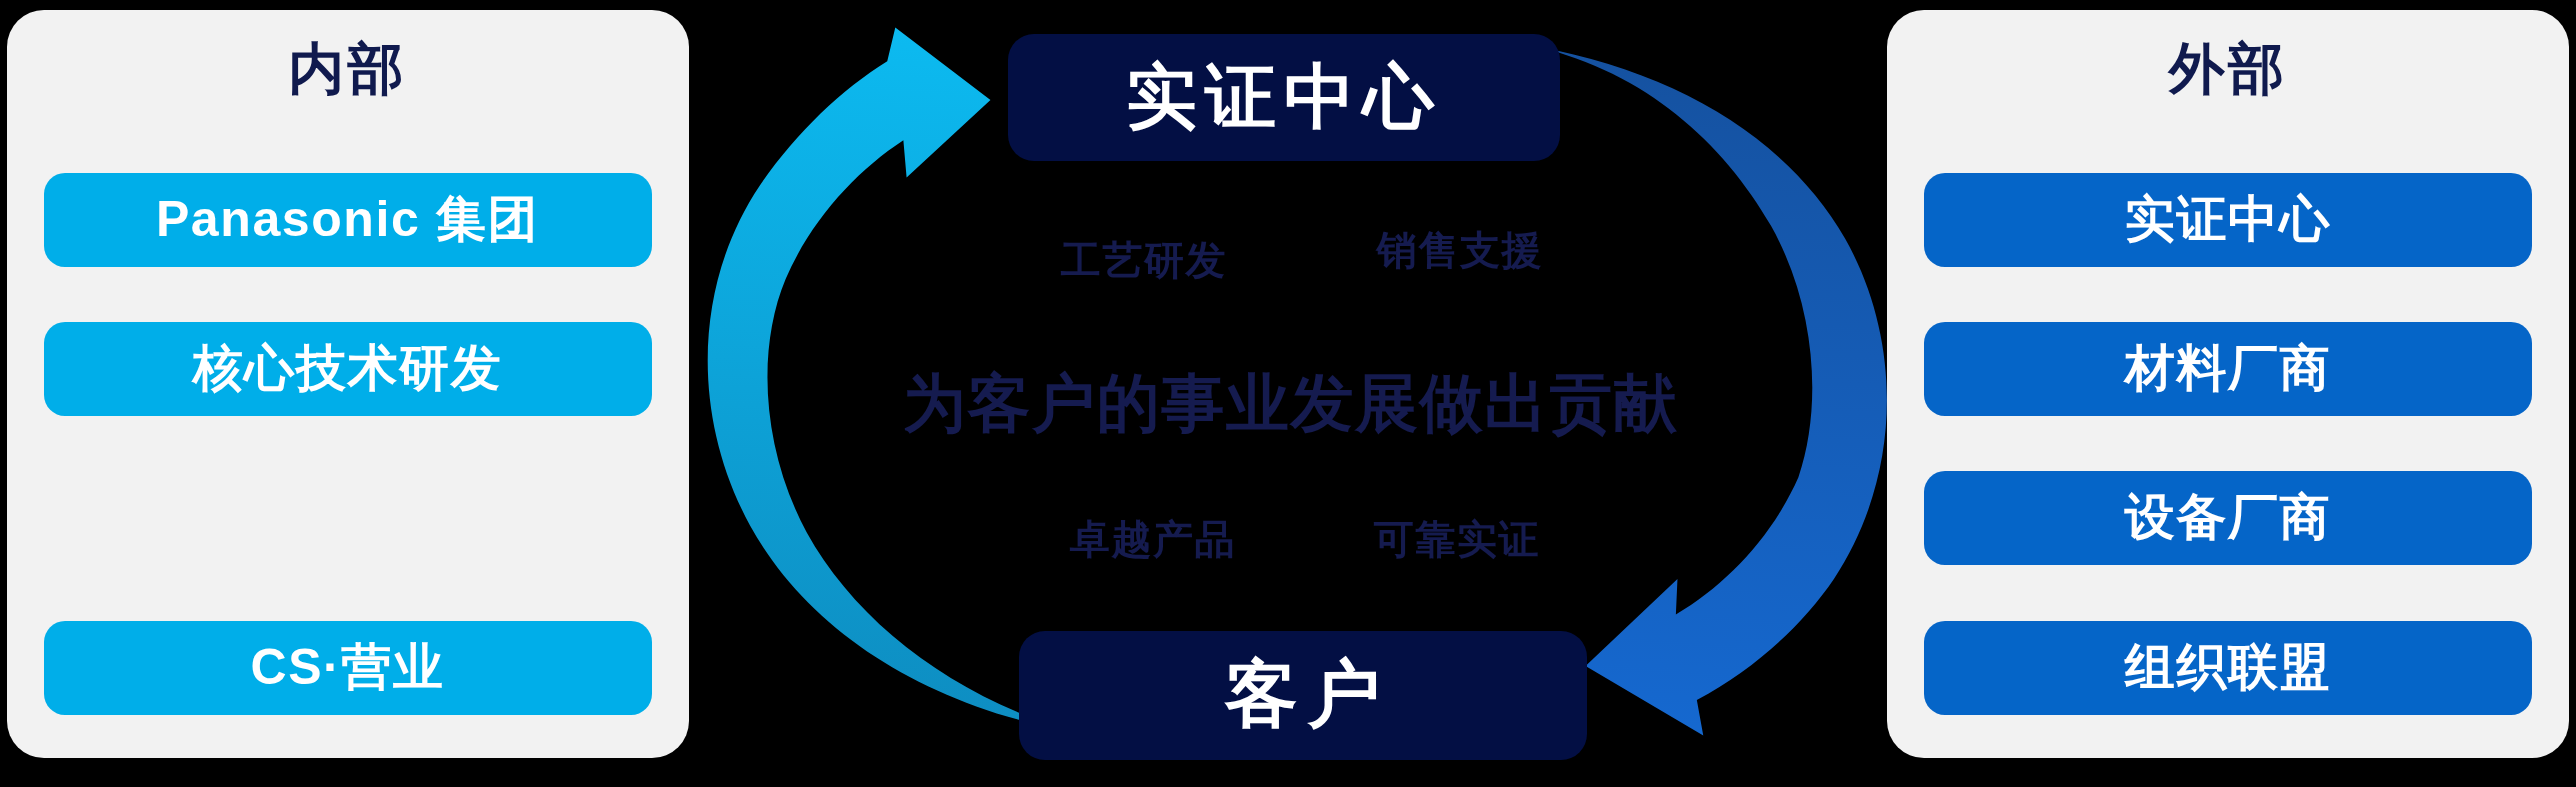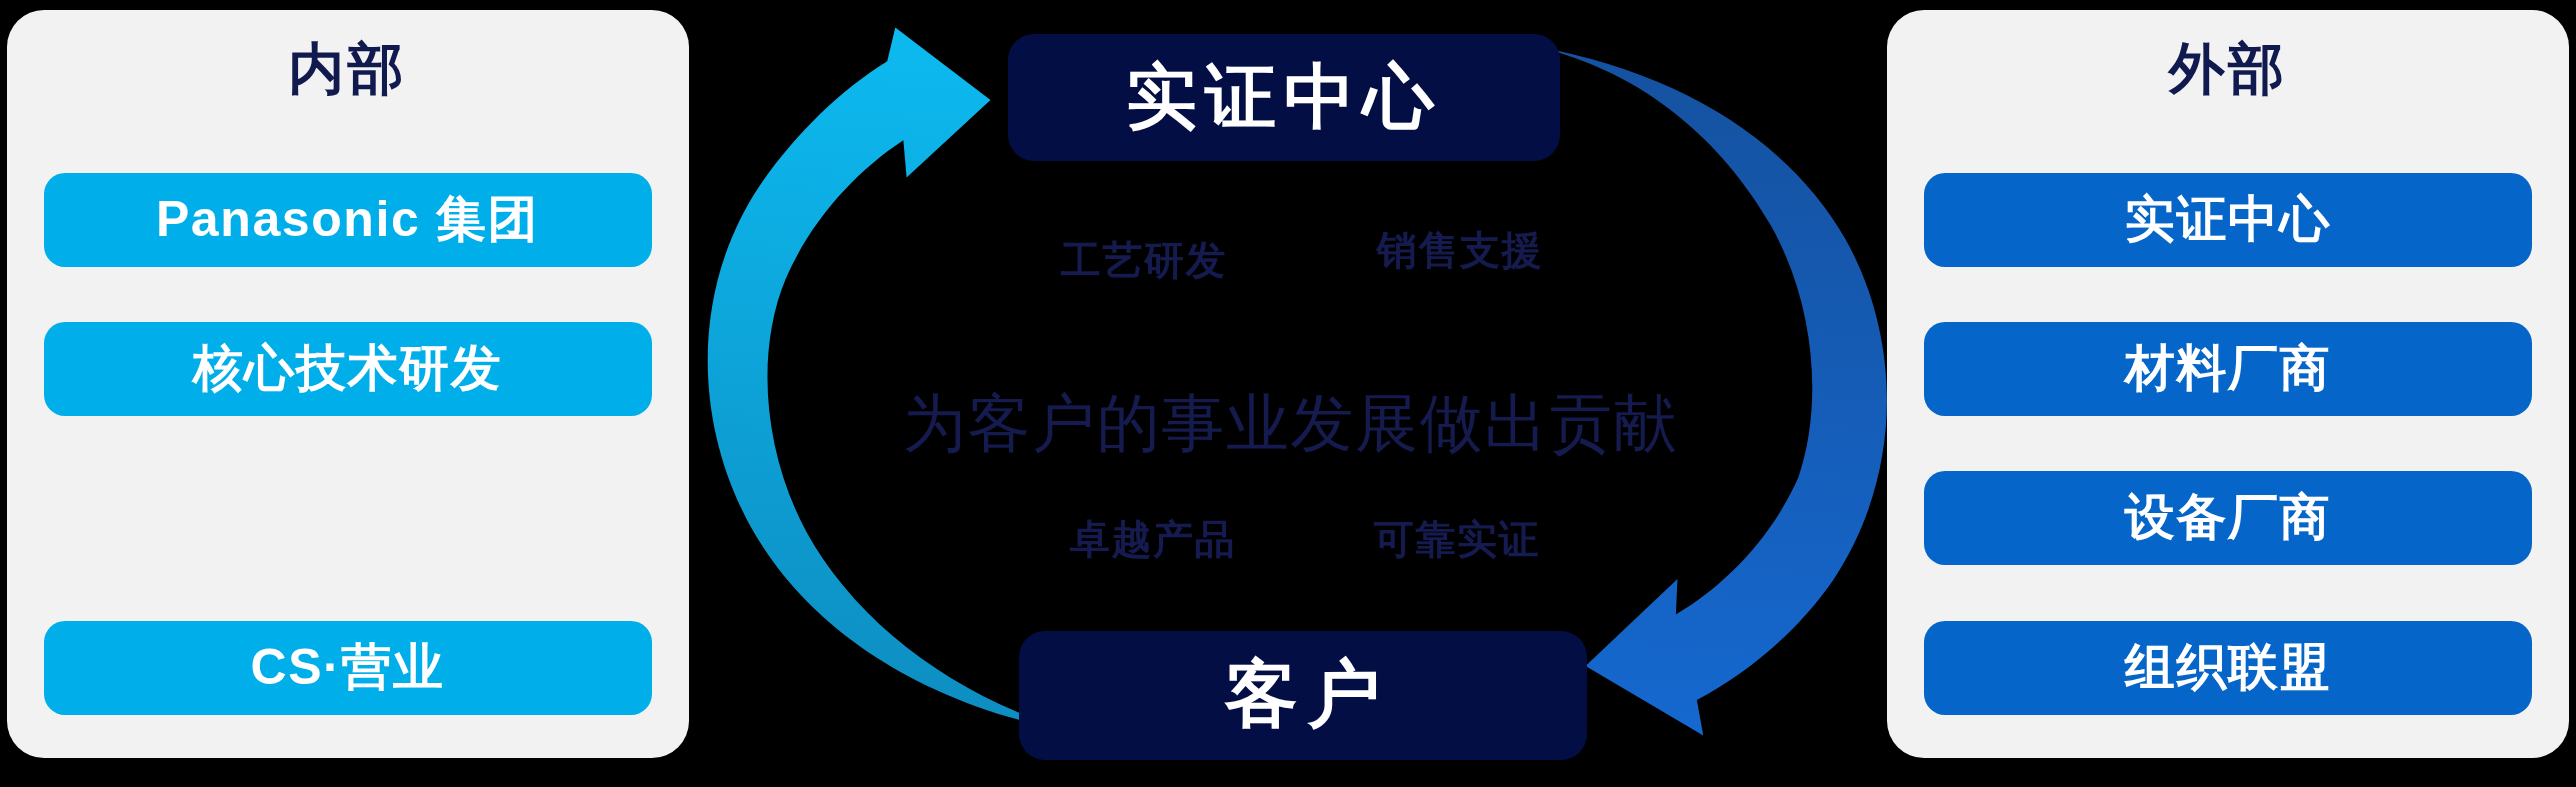--- a/index.html
+++ b/index.html
@@ -31,21 +31,21 @@
   #arrows{position:absolute;left:0;top:0;}
   .navy-box{
     position:absolute;background:#030F44;border-radius:26px;
     display:flex;align-items:center;justify-content:center;
     color:#FFFFFF;font-weight:700;
   }
   #center-top-box{left:1008px;top:34px;width:552px;height:127px;font-size:71px;letter-spacing:8px;}
   #center-bottom-box{left:1019px;top:631px;width:559px;height:129px;font-size:73px;letter-spacing:9.7px;padding-left:9px;}
   #tagline{
     position:absolute;left:879px;top:361px;width:823px;text-align:center;
-    font-size:63px;font-weight:400;color:#151B4F;letter-spacing:1.6px;white-space:nowrap;margin-top:20px;
+    font-size:63px;font-weight:700;color:#151B4F;letter-spacing:1.6px;white-space:nowrap;
   }
   .cycle-label{
     position:absolute;transform:translate(-50%,-50%);
     font-size:40px;font-weight:700;color:#151B4F;letter-spacing:1.6px;white-space:nowrap;
   }
   #label-top-left{left:1144px;top:260px;}
   #label-top-right{left:1460px;top:250px;font-family:Liberation Mono, monospace;}
   #label-bottom-left{left:1153px;top:539px;}
   #label-bottom-right{left:1457px;top:539px;}
 </style>

